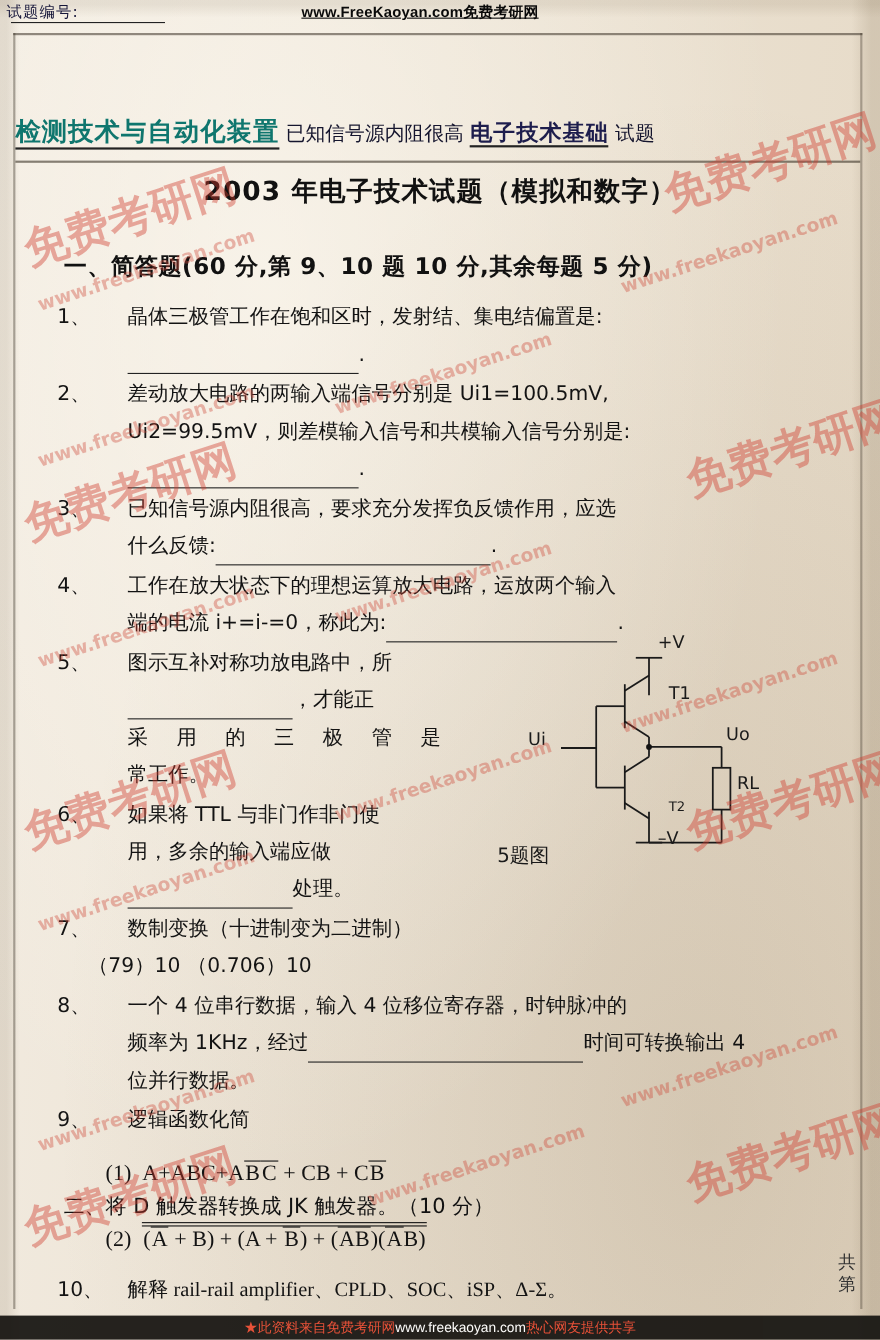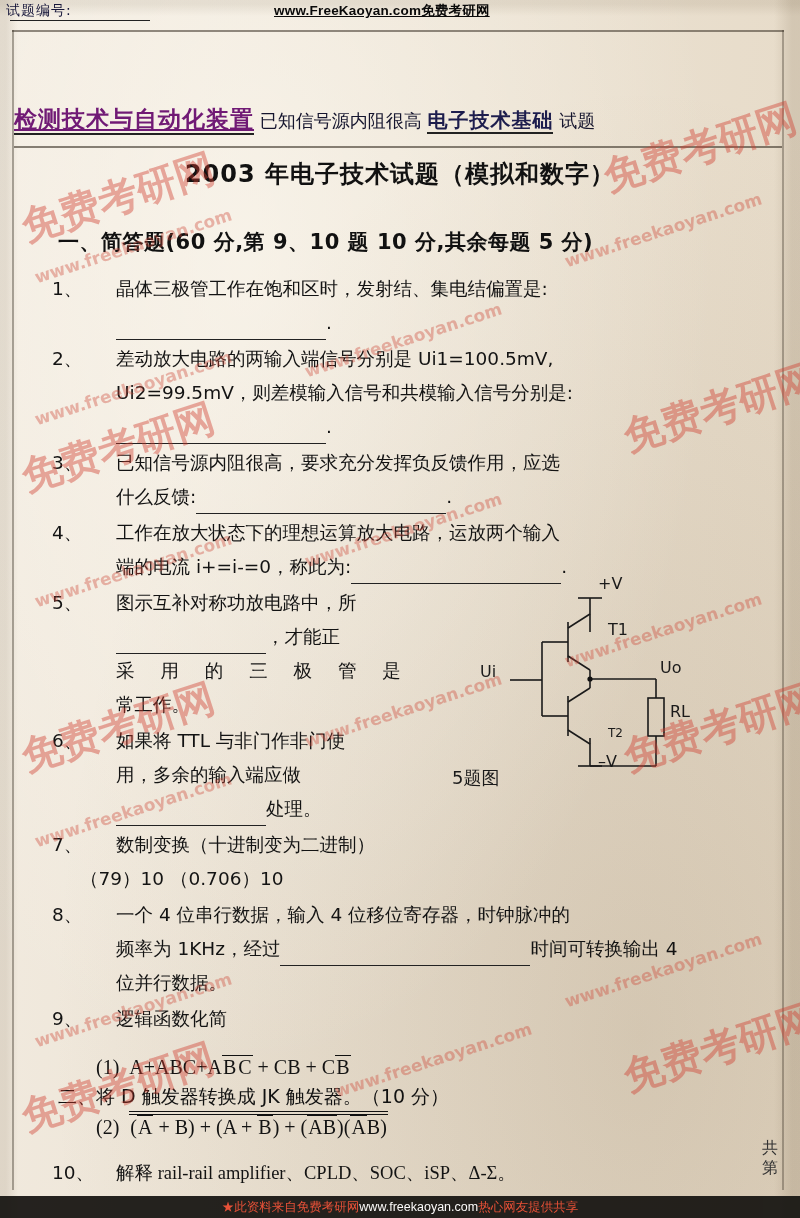--- a/index.html
+++ b/index.html
@@ -60,22 +60,22 @@
   .year-hand{
     font-family:"DejaVu Sans",sans-serif;
     font-size:25px;color:#1b1b45;font-weight:bold;
     letter-spacing:2px;
   }
   .subject-line{
     position:absolute;top:104px;left:14px;right:18px;
     font-size:18px;color:#15152e;white-space:nowrap;
   }
   .hand-big{
-    font-size:23px;color:#701a75;font-weight:bold;letter-spacing:1px;
-    border-bottom:2px solid #222;padding-bottom:1px;text-decoration:underline;
+    font-size:23px;color:#0f766e;font-weight:bold;letter-spacing:1px;
+    border-bottom:2px solid #222;padding-bottom:1px;
   }
   .hand-mid{
     font-size:20px;color:#1d1d4d;font-weight:bold;letter-spacing:1px;
     border-bottom:2px solid #222;
   }
 
   .rule-under-head{position:absolute;left:14px;right:18px;top:146px;height:2px;background:#3a3226;opacity:.6;}
 
   
   .paper-title{

